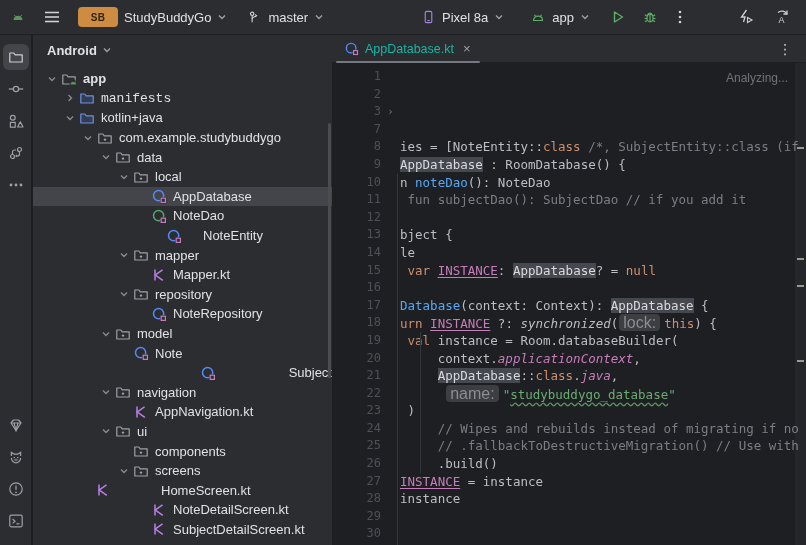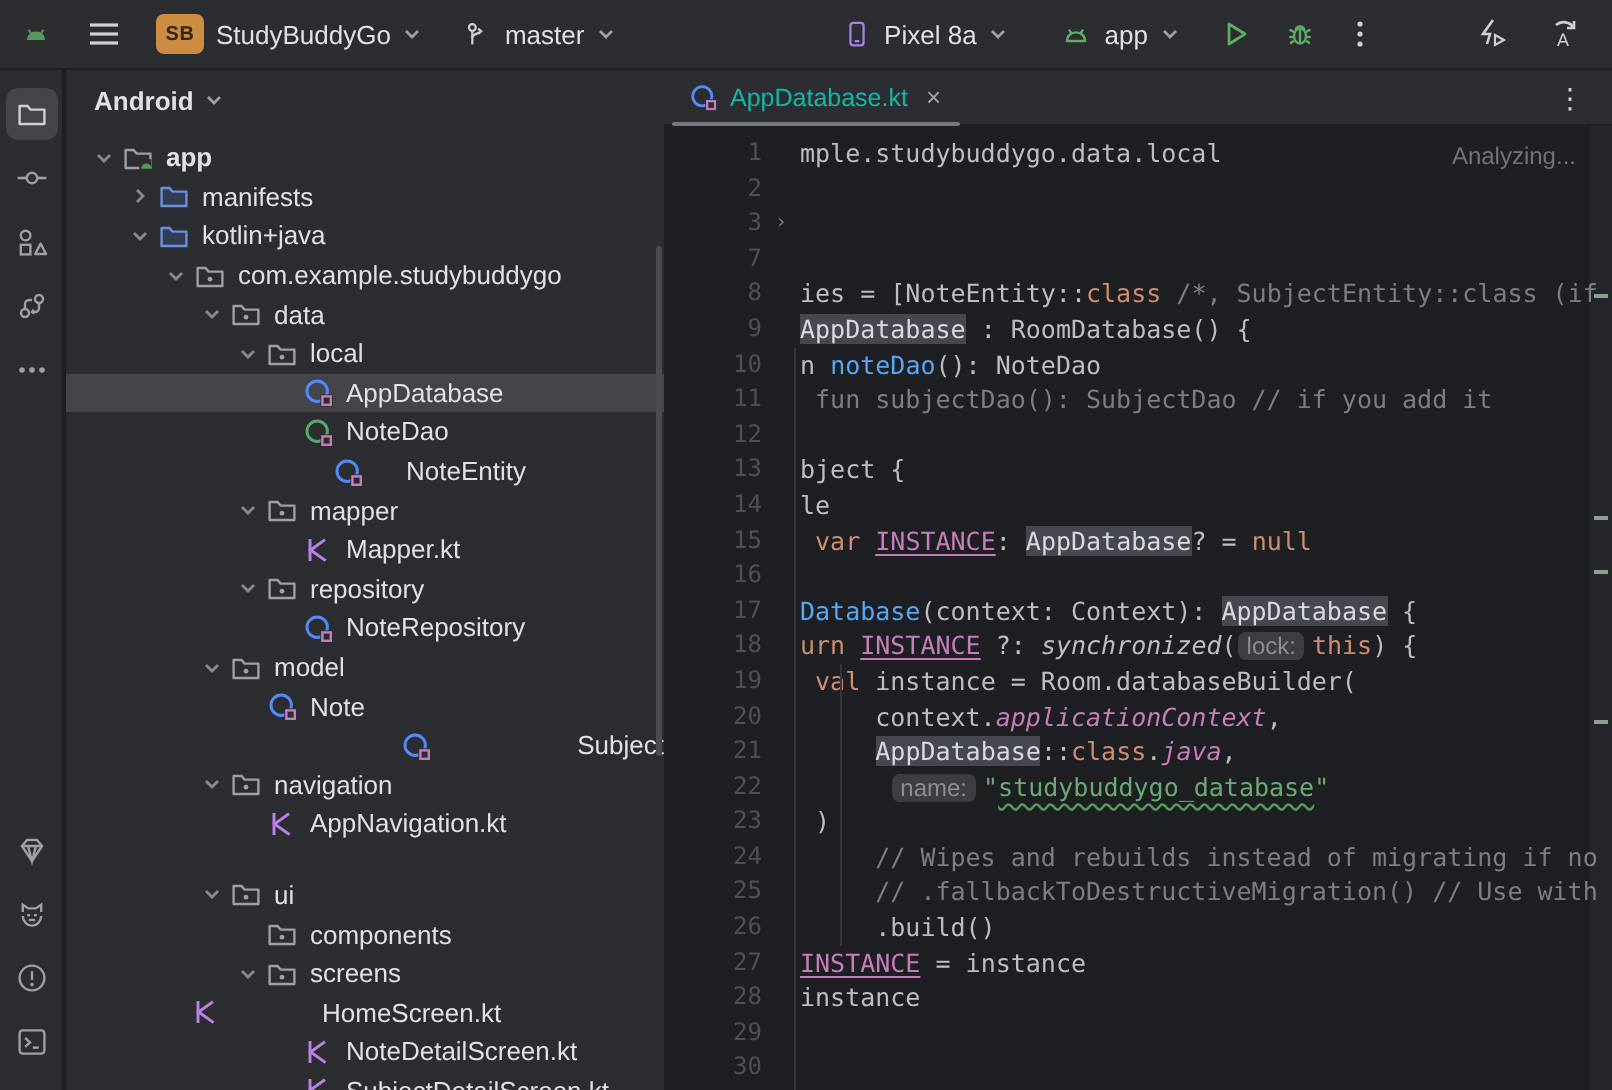--- a/index.html
+++ b/index.html
@@ -4,21 +4,21 @@
 <style>
   * { box-sizing: border-box; margin: 0; padding: 0; }
   html,body { width:806px; height:545px; overflow:hidden; }
   body { background:#1E1F22; font-family:"Liberation Sans", sans-serif; color:#DFE1E5; position:relative; }
   svg { display:block; }
 
   
   .toolbar { position:absolute; left:0; top:0; width:806px; height:35px; background:#2B2D30;
              border-bottom:1px solid #1E1F22; display:flex; align-items:center; padding:0 14px 0 8px; }
   .tb-ico { width:20px; height:20px; display:flex; align-items:center; justify-content:center; flex:none; border-radius:4px; }
-  .sb-badge { width:24px; height:20px; border-radius:4px; background:#CD8C42; color:#33240D; font-size:10px;
+  .sb-badge { width:40px; height:20px; border-radius:4px; background:#CD8C42; color:#33240D; font-size:10px;
               font-weight:bold; display:flex; align-items:center; justify-content:center; letter-spacing:.3px; }
   .tb-label { font-size:13px; color:#DFE1E5; white-space:nowrap; }
   .tb-group { display:flex; align-items:center; gap:6px; }
   .chev { color:#9DA0A6; }
 
   
   .strip { position:absolute; left:0; top:35px; bottom:0; width:32px; background:#2B2D30;
            border-right:1px solid #1E1F22; display:flex; flex-direction:column; align-items:center;
            padding:6px 0 8px 0; }
   .strip .sp { flex:1; }
@@ -51,21 +51,21 @@
   .lnum { width:49px; flex:none; text-align:right; color:#4D5157; font-size:12px; }
   .foldc { width:19px; flex:none; text-align:center; color:#7A7E85; font-size:10px; }
   .ctext { font-size:12.5px; color:#BCBEC4; }
   .seg.w{color:#BCBEC4} .seg.kw{color:#CF8E6D} .seg.fn{color:#56A8F5} .seg.cm{color:#7A7E85}
   .seg.str{color:#6AAB73}
   .seg.strq{color:#6AAB73; text-decoration:underline; text-decoration-style:wavy; text-decoration-color:#57965C; text-underline-offset:3px;}
   .seg.prop{color:#C77DBB; font-style:italic}
   .seg.stat{color:#C77DBB; text-decoration:underline; text-underline-offset:2px;}
   .seg.it{color:#BCBEC4; font-style:italic}
   .seg.hl{background:#45484E; color:#D8DADE}
-  .seg.hint{background:#3C3E42; color:#8A8D93; font-size:12px; border-radius:4px; padding:0 4px; margin:0 4px 0 1px; font-family:"Liberation Sans",sans-serif;}
+  .seg.hint{background:#3C3E42; color:#8A8D93; font-size:16px; border-radius:4px; padding:0 4px; margin:0 4px 0 1px; font-family:"Liberation Sans",sans-serif;}
   .iguide { position:absolute; width:1px; background:#33363A; }
   .analyzing { position:absolute; top:8px; right:18px; font-size:12px; color:#6F737A; }
   .vscroll { position:absolute; right:0; top:0; bottom:0; width:11px; background:rgba(255,255,255,0.035); }
   .mark { position:absolute; right:2px; width:7px; height:2px; background:#8CA08C; }
 </style>
 </head>
 <body>
 
 <div class="toolbar">
   <span class="tb-ico">
@@ -266,21 +266,21 @@
         </span>
         <span class="ticon">
           <svg width="16" height="16" viewBox="0 0 16 16" fill="none">
             <path d="M1.8 4 h4 l1.4 1.8 h7 v7.2 h-12.4 z" stroke="#9DA0A6" stroke-width="1.2" stroke-linejoin="round"></path>
             <rect x="8.6" y="8.6" width="6" height="6" fill="#2B2D30"></rect>
             <path d="M9.6 13.4 c0-1.6 1.2-2.7 2.6-2.7 s2.6 1.1 2.6 2.7 z" fill="#57965C"></path>
           </svg>
         </span>
         <span class="lbl b">app</span>
       </div>
-      <div class="trow" style="padding-left: 28px;">
+      <div class="trow" style="padding-left: 28px; font-family: Liberation Mono, monospace;">
         <span class="tchev">
           <svg width="10" height="10" viewBox="0 0 10 10" fill="none" stroke="#868A91" stroke-width="1.4">
             <path d="M3.5 2 L6.5 5 L3.5 8"></path>
           </svg>
         </span>
         <span class="ticon">
           <svg width="16" height="16" viewBox="0 0 16 16" fill="rgba(84,138,247,0.18)">
             <path d="M1.8 4 h4 l1.4 1.8 h7 v7.2 h-12.4 z" stroke="#6C8FE0" stroke-width="1.2" stroke-linejoin="round"></path>
           </svg>
         </span>
@@ -476,21 +476,21 @@
       <div class="trow" style="padding-left: 82px;">
         <span class="tchev"></span>
         <span class="ticon">
           <svg width="16" height="16" viewBox="0 0 16 16" fill="none" stroke="#B981E8" stroke-width="1.5">
             <path d="M4 2.5 V13.5"></path>
             <path d="M11.5 2.8 L4.3 8 L11.8 13.3"></path>
           </svg>
         </span>
         <span class="lbl">AppNavigation.kt</span>
       </div>
-      <div class="trow" style="padding-left: 64px; margin-top: 16px;">
+      <div class="trow" style="padding-left: 64px;">
         <span class="tchev">
           <svg width="10" height="10" viewBox="0 0 10 10" fill="none" stroke="#868A91" stroke-width="1.4">
             <path d="M2 3.5 L5 6.5 L8 3.5"></path>
           </svg>
         </span>
         <span class="ticon">
           <svg width="16" height="16" viewBox="0 0 16 16" fill="none">
             <path d="M1.8 4 h4 l1.4 1.8 h7 v7.2 h-12.4 z" stroke="#9DA0A6" stroke-width="1.2" stroke-linejoin="round"></path>
             <circle cx="8" cy="9.6" r="1.2" fill="#9DA0A6"></circle>
           </svg>
@@ -567,21 +567,21 @@
       </span>
       <span class="t-title">AppDatabase.kt</span>
       <span class="t-close">×</span>
     </div>
     <span class="tab-kebab">⋮</span>
   </div>
   <div class="codewrap">
     <div class="iguide" style="left:65px; top:111px; bottom:0;"></div>
     <div class="iguide" style="left:88px; top:269px; height:141px;"></div>
     <div id="code">
-        <div class="crow"><span class="lnum">1</span><span class="foldc"></span><span class="ctext"><span class="seg w">mple.studybuddygo.data.local</span></span></div>
+        <div class="crow"><span class="lnum">1</span><span class="foldc"></span></div>
         <div class="crow"><span class="lnum">2</span><span class="foldc"></span><span class="ctext"></span></div>
         <div class="crow"><span class="lnum">3</span><span class="foldc">›</span><span class="ctext"></span></div>
         <div class="crow"><span class="lnum">7</span><span class="foldc"></span><span class="ctext"></span></div>
         <div class="crow"><span class="lnum">8</span><span class="foldc"></span><span class="ctext"><span class="seg w">ies = [NoteEntity::</span><span class="seg kw">class</span><span class="seg cm"> /*, SubjectEntity::class (if you add i</span></span></div>
         <div class="crow"><span class="lnum">9</span><span class="foldc"></span><span class="ctext"><span class="seg hl">AppDatabase</span><span class="seg w"> : RoomDatabase() {</span></span></div>
         <div class="crow"><span class="lnum">10</span><span class="foldc"></span><span class="ctext"><span class="seg w">n </span><span class="seg fn">noteDao</span><span class="seg w">(): NoteDao</span></span></div>
         <div class="crow"><span class="lnum">11</span><span class="foldc"></span><span class="ctext"><span class="seg cm"> fun subjectDao(): SubjectDao // if you add it</span></span></div>
         <div class="crow"><span class="lnum">12</span><span class="foldc"></span><span class="ctext"></span></div>
         <div class="crow"><span class="lnum">13</span><span class="foldc"></span><span class="ctext"><span class="seg w">bject {</span></span></div>
         <div class="crow"><span class="lnum">14</span><span class="foldc"></span><span class="ctext"><span class="seg w">le</span></span></div>

